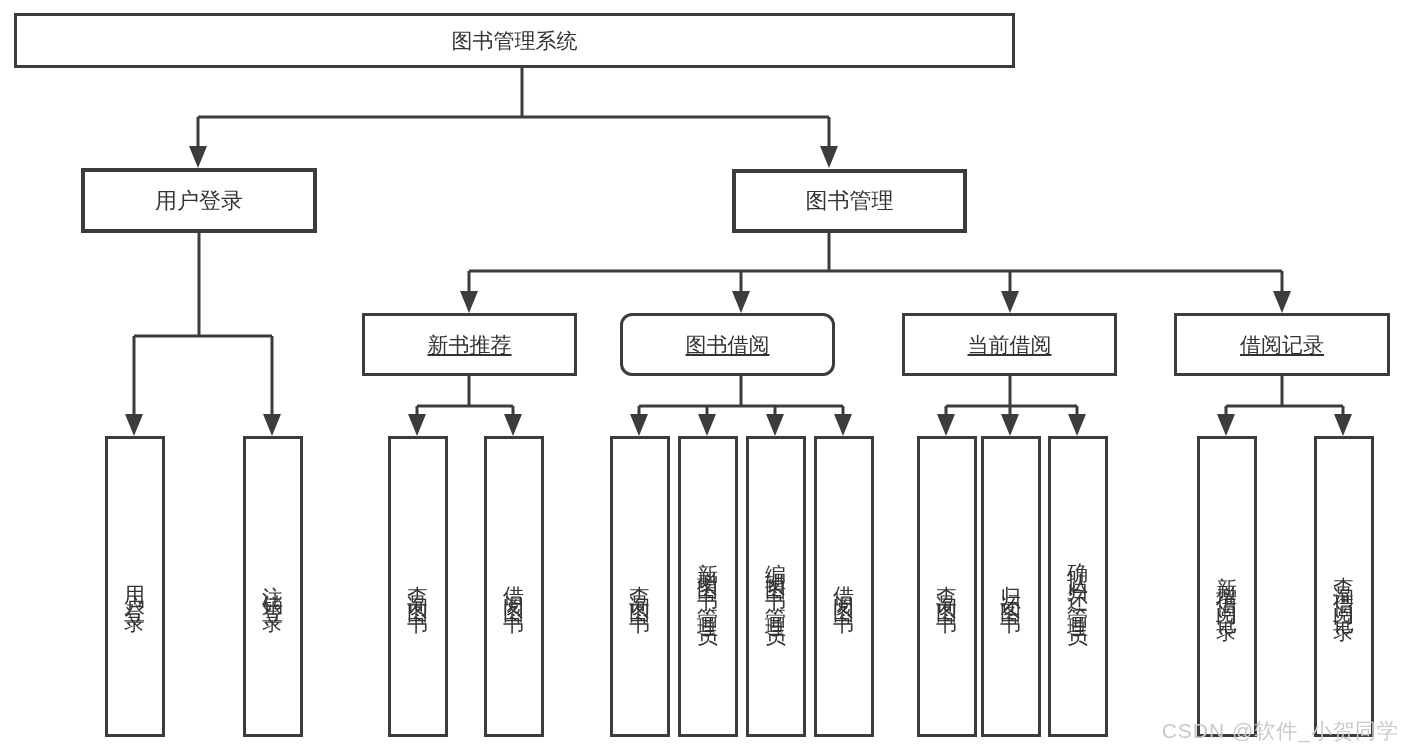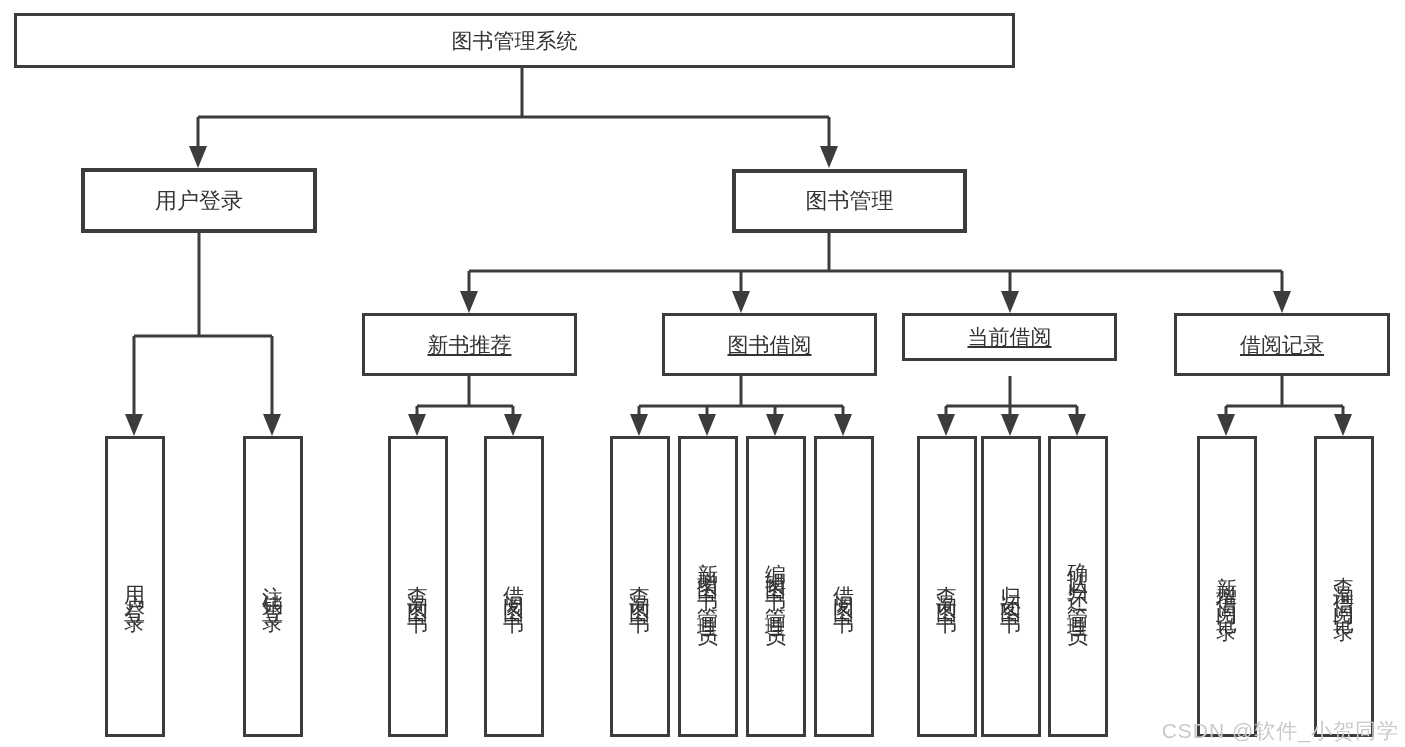--- a/index.html
+++ b/index.html
@@ -25,22 +25,22 @@
     writing-mode:vertical-rl;text-orientation:mixed;
     letter-spacing:9px;line-height:1;white-space:nowrap;
   }
   
   .n-root{left:14px;top:13px;width:1001px;height:55px;}
   
   .n-user-login{left:81px;top:168px;width:236px;height:65px;}
   .n-book-mgmt{left:712px;top:169px;width:235px;height:64px;margin-left:20px;}
   
   .n-new-books{left:362px;top:313px;width:215px;height:63px;}
-  .n-book-borrow{left:662px;top:313px;width:215px;height:63px;}
-  .n-current-borrow{left:902px;top:313px;width:215px;height:48px;}
+  .n-book-borrow{left:620px;top:313px;width:215px;height:63px;border-radius:12px;}
+  .n-current-borrow{left:902px;top:313px;width:215px;height:63px;}
   .n-borrow-records{left:1174px;top:313px;width:216px;height:63px;}
   
   .n-leaf-login{left:105px;}
   .n-leaf-logout{left:243px;}
   .n-leaf-nb-query{left:388px;}
   .n-leaf-nb-borrow{left:484px;}
   .n-leaf-bb-query{left:610px;}
   .n-leaf-bb-add{left:678px;}
   .n-leaf-bb-edit{left:746px;}
   .n-leaf-bb-borrow{left:814px;}

